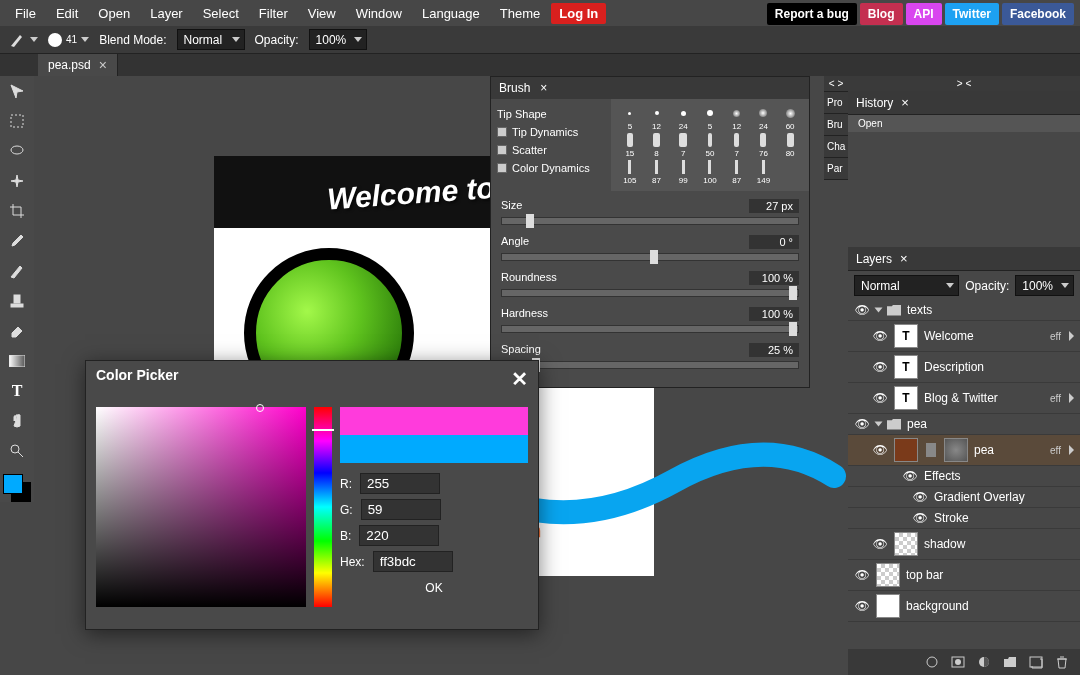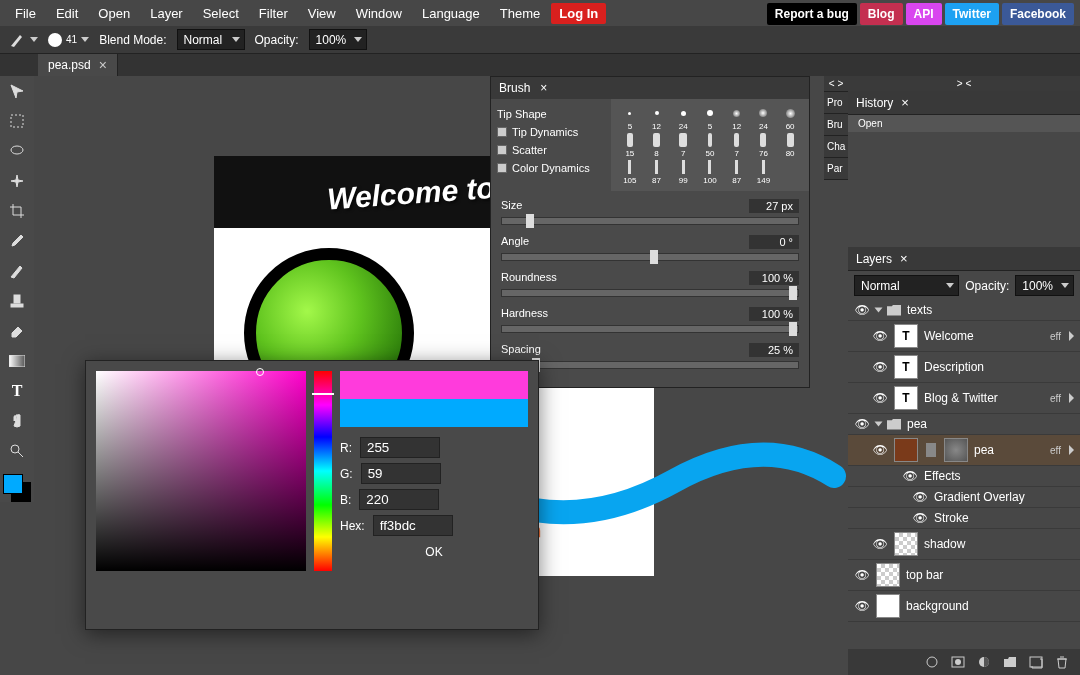--- a/index.html
+++ b/index.html
@@ -541,20 +541,24 @@
           <span class="val">25 %</span>
         </div>
         <div class="track">
           <div class="knob" style="left:10%"></div>
         </div>
       </div>
   </div>
 </div>
 
 <div class="colorpicker">
+  <div class="cphead">
+      <span>Color Picker</span>
+      <span style="font-size:20px">✕</span>
+    </div>
   <div class="cpbody">
     <div class="satbox">
         <div style="position:absolute;left:160px;top:-3px;width:8px;height:8px;border:1px solid #fff;border-radius:50%"></div>
       </div>
     <div class="huebar">
         <div class="mark"></div>
       </div>
     <div class="cfields">
       <div class="swatch-preview">
           <div class="swp swp1"></div>

